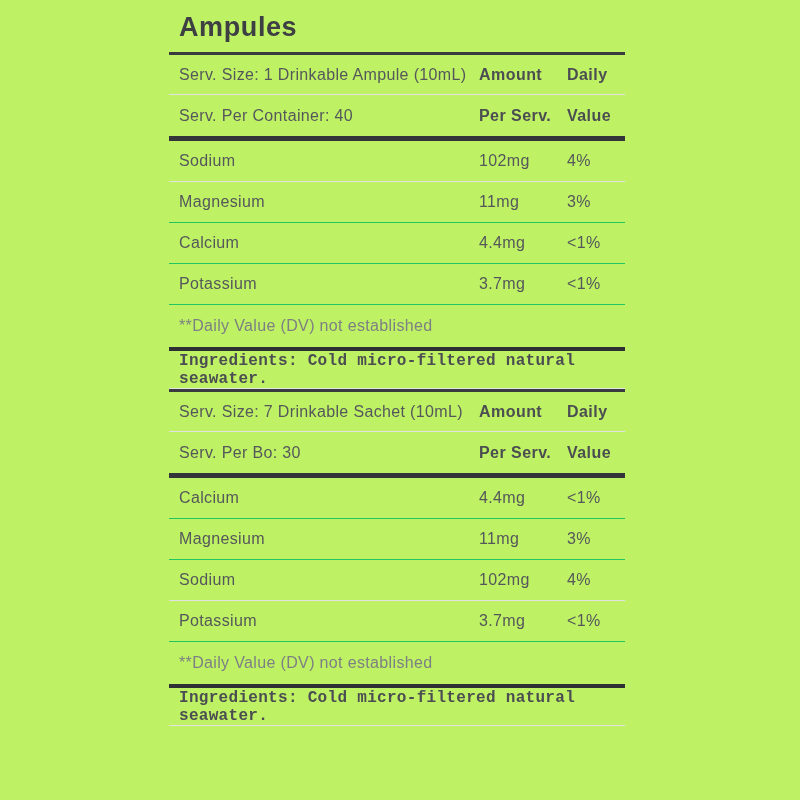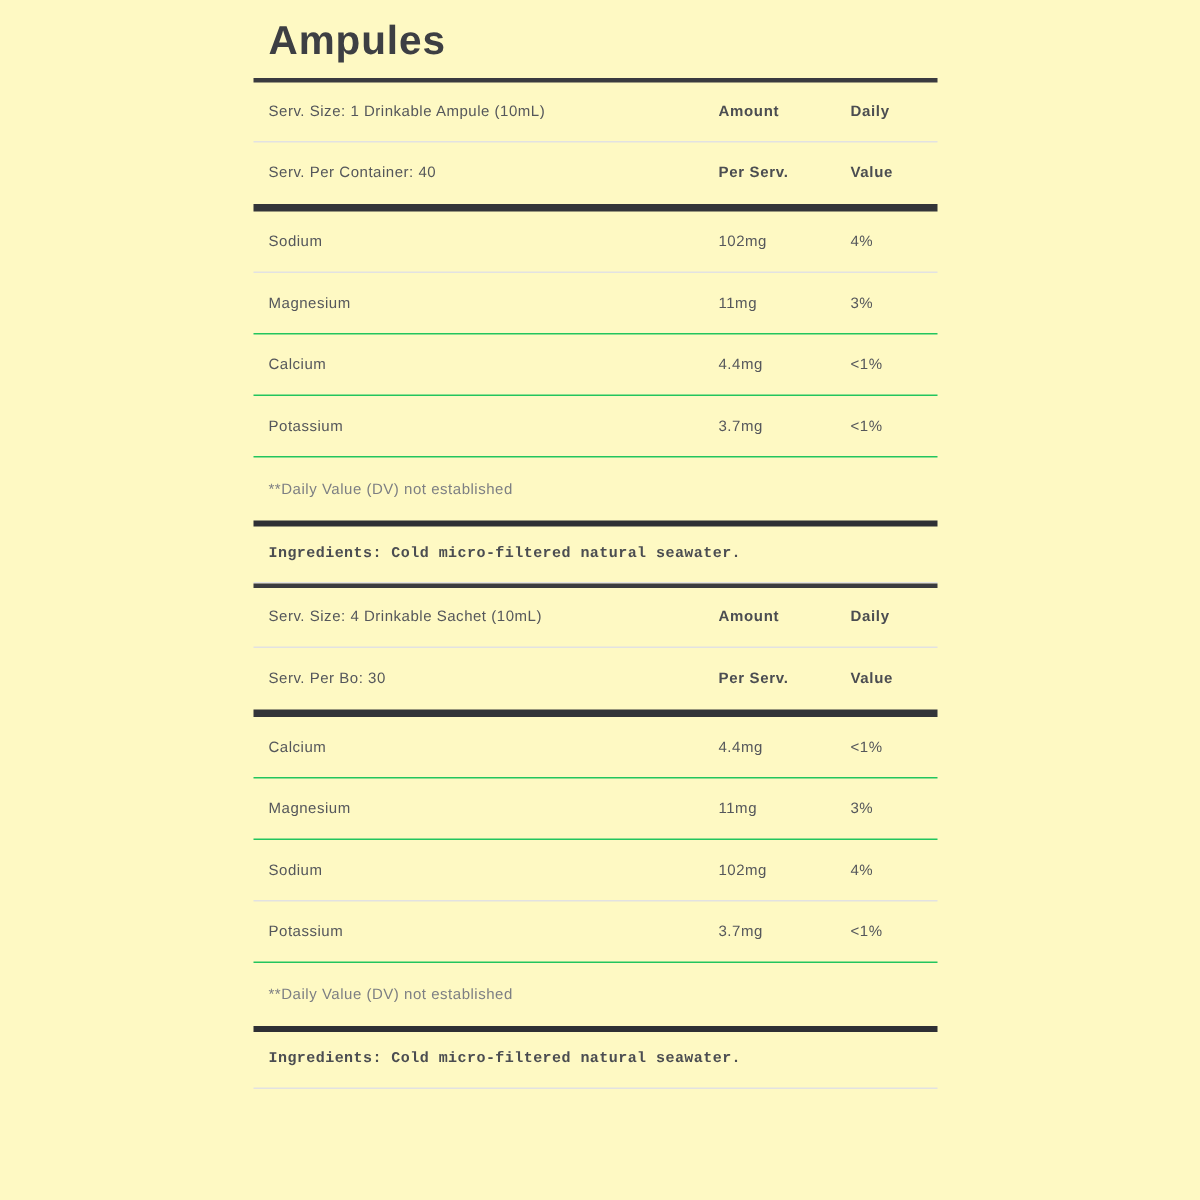--- a/index.html
+++ b/index.html
@@ -5,21 +5,21 @@
   html, body { margin: 0; padding: 0; }
   body {
     width: 800px; height: 800px;
     background: #ffffff;
     font-family: "Liberation Sans", sans-serif;
     -webkit-font-smoothing: antialiased;
   }
   .canvas {
     position: relative;
     width: 800px; height: 800px;
-    background: #fef9c3;
+    background: #bef264;
     overflow: hidden;
   }
   .label-panel {
     position: absolute;
     left: 169px; top: 12px;
     width: 456px;
   }
   .section-title {
     margin: 0 0 9px 10px;
     font-size: 27px;
@@ -32,21 +32,21 @@
   .rule-heading { height: 3px; background: #3a3b3f; }
   .bar-thick   { height: 5px; background: #333539; }
   .bar-med     { height: 4px; background: #2f3034; }
 
   .row {
     display: grid;
     grid-template-columns: 300px 88px 1fr;
     align-items: center;
     padding: 0 14px 0 10px;
     box-sizing: border-box;
-    font-size: 10px;
+    font-size: 16px;
     letter-spacing: 0.35px;
     color: #55575b;
   }
   .row.h40 { height: 40px; }
   .row.h41 { height: 41px; }
   .row.h42 { height: 42px; }
   .row.h38 { height: 38px; font-family: Liberation Mono, monospace; }
 
   .div-light { border-bottom: 1px solid #e2e2e2; }
   .div-mid   { border-bottom: 1px solid #22c55e; }
@@ -106,21 +106,21 @@
       <span class="full note-text">**Daily Value (DV) not established</span>
     </div>
     <div class="bar-med"></div>
     <div class="row h38 div-light">
       <span class="full ingredients-text">Ingredients: Cold micro-filtered natural seawater.</span>
     </div>
 
     <div class="rule-heading"></div>
 
     <div class="row h40 div-light">
-      <span>Serv. Size: 4 Drinkable Sachet (10mL)</span>
+      <span>Serv. Size: 7 Drinkable Sachet (10mL)</span>
       <span class="cell-bold">Amount</span>
       <span class="cell-bold">Daily</span>
     </div>
     <div class="row h41">
       <span>Serv. Per Bo: 30</span>
       <span class="cell-bold">Per Serv.</span>
       <span class="cell-bold">Value</span>
     </div>
     <div class="bar-thick"></div>
 

